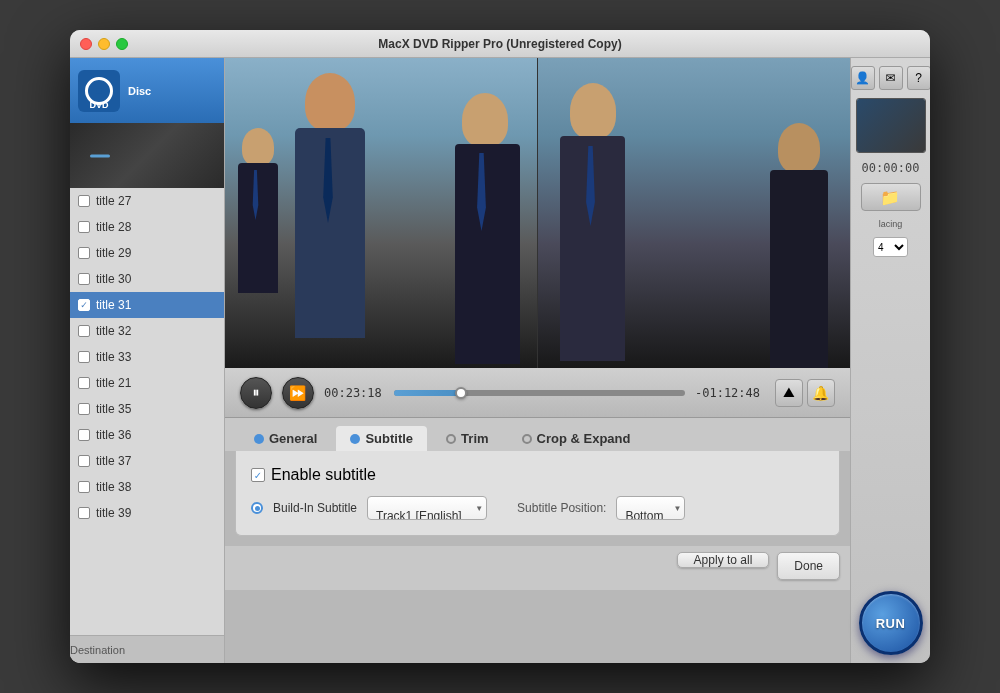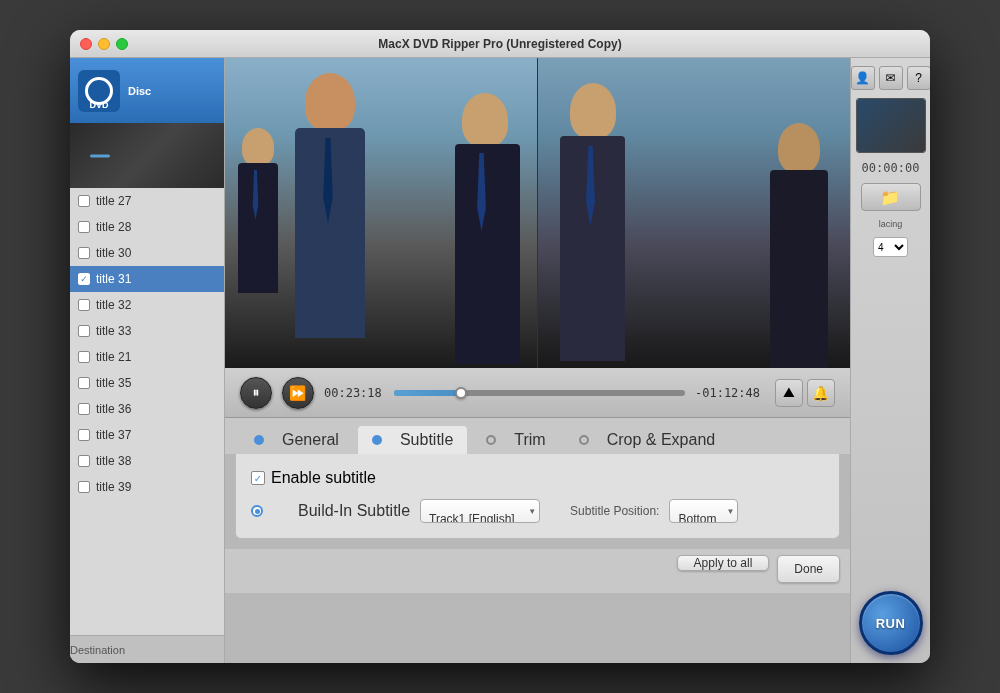--- a/index.html
+++ b/index.html
@@ -300,27 +300,28 @@
       background: #c8c8c8;
       padding: 8px 15px 0;
     }
     .tabs-row {
       display: flex;
       gap: 5px;
     }
     .tab {
       display: flex;
       align-items: center;
-      gap: 18px;
+      gap: 5px;
       padding: 5px 14px;
-      font-size: 16px;
+      font-size: 13px;
       cursor: pointer;
       color: #333;
       border-radius: 4px 4px 0 0;
       background: transparent;
+      font-weight: bold;
     }
     .tab.active {
       background: #e8e8e8;
       color: #333;
     }
     .tab-dot {
       width: 10px;
       height: 10px;
       border-radius: 50%;
       background: #4a90d9;
@@ -381,24 +382,23 @@
       content: '';
       width: 5px;
       height: 5px;
       background: #4a90d9;
       border-radius: 50%;
     }
     .radio-styled.unchecked {
       border-color: #999;
     }
     .radio-label {
-      font-size: 16px;
+      font-size: 12px;
       color: #333;
       white-space: nowrap;
-      margin-left: 25px;
     }
     .select-dropdown {
       height: 24px;
       background: linear-gradient(to bottom, #fff, #f0f0f0);
       border: 1px solid #aaa;
       border-radius: 4px;
       padding: 12px 20px 0 8px;
       font-size: 12px;
       color: #333;
       appearance: none;
@@ -607,20 +607,24 @@
       </div>
       <div class="title-list" id="title-list">
 
       <div class="title-item">
       <div class="title-checkbox"></div>
       <span>title 27</span>
     </div>
           <div class="title-item">
       <div class="title-checkbox"></div>
       <span>title 28</span>
+    </div>
+          <div class="title-item">
+      <div class="title-checkbox"></div>
+      <span>title 29</span>
     </div>
           <div class="title-item">
       <div class="title-checkbox"></div>
       <span>title 30</span>
     </div>
           <div class="title-item selected">
       <div class="title-checkbox">✓</div>
       <span>title 31</span>
     </div>
           <div class="title-item">

